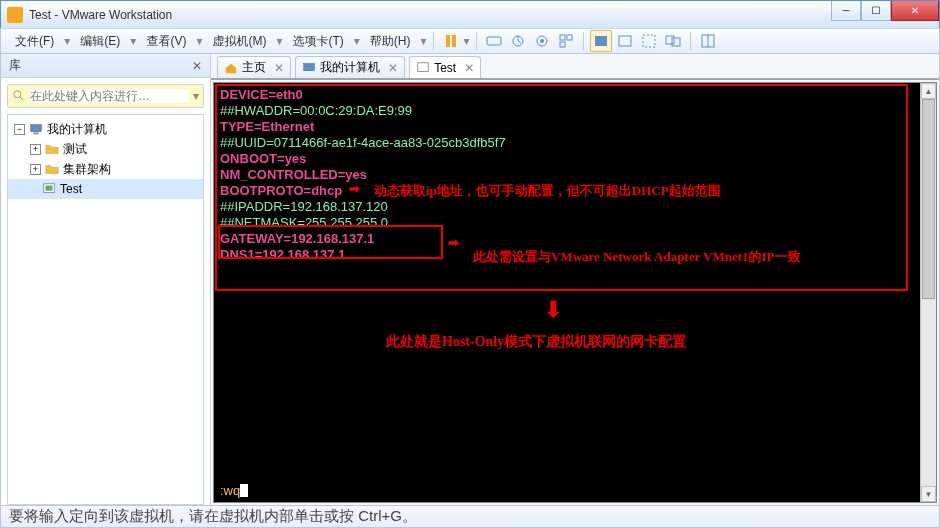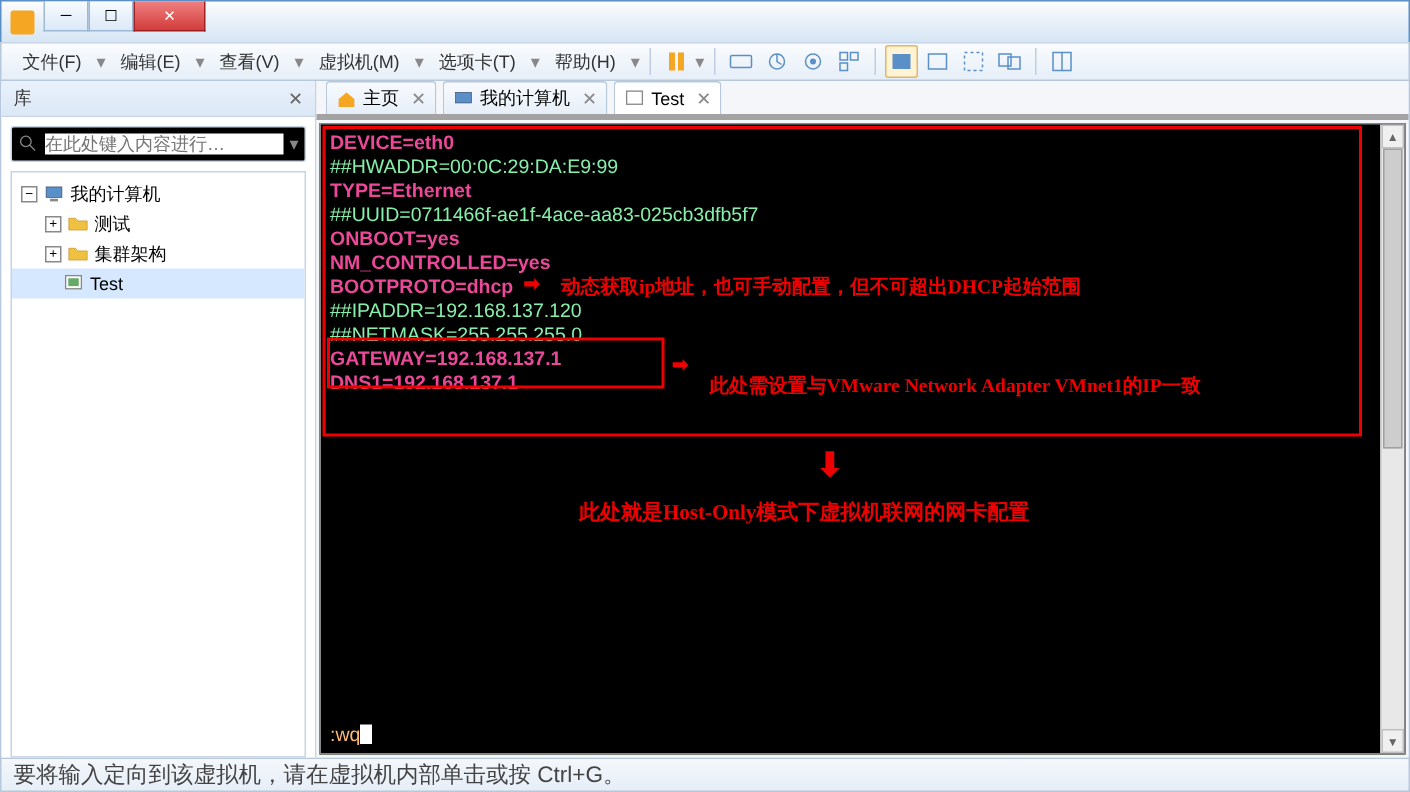--- a/index.html
+++ b/index.html
@@ -17,35 +17,35 @@
 .tb-sep { width: 1px; height: 18px; background: #c0cde0; margin: 0 4px; }
 .tb-btn { width: 22px; height: 22px; display: flex; align-items: center; justify-content: center; border-radius: 2px; }
 .tb-btn svg { width: 16px; height: 16px; }
 .tb-btn.active { background: #fff3d6; border: 1px solid #e0b860; }
 
 .body-row { display: flex; height: 452px; border: 1px solid #b8c8dc; border-top: none; }
 .sidebar { width: 210px; background: #fff; border-right: 1px solid #c8d4e2; display: flex; flex-direction: column; }
 .side-head { height: 24px; background: linear-gradient(#e9f1fb,#dce8f6); display: flex; align-items: center; padding: 0 8px; border-bottom: 1px solid #c8d4e2; font-size: 12px; color: #333; }
 .side-head .x { margin-left: auto; color: #666; }
 .search-wrap { padding: 6px; }
-.search { display: flex; align-items: center; border: 1px solid #c8d4e2; border-radius: 2px; height: 24px; padding: 0 4px; background: #000000; }
+.search { display: flex; align-items: center; border: 1px solid #c8d4e2; border-radius: 2px; height: 24px; padding: 0 4px; background: #fef9c3; }
 .search svg { width: 14px; height: 14px; margin-right: 4px; }
 .search input { border: none; outline: none; flex: 1; font-size: 12px; }
 .search .chev { margin-left: 4px; color: #888; }
 .tree { padding: 4px 0; border: 1px solid #c8d4e2; margin: 0 6px; flex: 1; }
 .tree-row { display: flex; align-items: center; height: 20px; padding-left: 6px; gap: 4px; cursor: default; }
 .tree-row.sel { background: #d6e8ff; }
 .pm { width: 11px; height: 11px; border: 1px solid #888; display: flex; align-items: center; justify-content: center; font-size: 9px; line-height: 1; background: #fff; }
 .pm.none { border: none; }
 .ico { width: 14px; height: 14px; }
 .folder { fill: #f0c040; stroke: #c09020; stroke-width: 0.5; }
 .mon { fill: #5a8fc8; stroke: #346; stroke-width: 0.5; }
 
 .main { flex: 1; display: flex; flex-direction: column; background: #f4f6f9; }
-.tabs { height: 26px; display: flex; align-items: flex-end; padding: 2px 6px 0; border-bottom: 4px solid #a3a3a3; gap: 4px; }
+.tabs { height: 26px; display: flex; align-items: flex-end; padding: 2px 6px 0; border-bottom: 2px solid #a3a3a3; gap: 4px; }
 .tab { height: 22px; background: linear-gradient(#f8fbff,#e6eef8); border: 1px solid #b8c8dc; border-bottom: none; border-radius: 3px 3px 0 0; display: flex; align-items: center; padding: 0 6px; gap: 4px; font-size: 12px; }
 .tab.active { background: #fff; }
 .tab .x { color: #888; margin-left: 4px; }
 .tab .tico { width: 14px; height: 14px; }
 
 .terminal-wrap { flex: 1; background: #000; position: relative; margin: 2px; border: 1px solid #888; overflow: hidden; }
 .annot-box { position: absolute; border: 2px solid #e00; }
 .term { font-family: Consolas, "Courier New", monospace; font-size: 13px; line-height: 16px; white-space: pre; padding: 4px 6px; color: #fff; }
 .c-white { color: #ec4899; font-weight: bold; }
 .c-cyan { color: #86efac; }
@@ -54,20 +54,21 @@
 .cursor-blk { display:inline-block; width:8px; height:13px; background:#fff; vertical-align: -2px; }
 .scrollbar-v { position:absolute; right:0; top:0; bottom:0; width:16px; background:#e8e8e8; border-left:1px solid #c0c0c0; }
 .sb-btn { height:16px; background:#f0f0f0; border:1px solid #c0c0c0; display:flex; align-items:center; justify-content:center; font-size:8px; color:#666; }
 .sb-thumb { position:absolute; left:1px; right:1px; top:16px; height:200px; background:#cdcdcd; border:1px solid #a0a0a0; }
 </style>
 </head>
 <body>
 
 <div class="titlebar">
   <div class="icon"></div>
+  <div class="title">Test - VMware Workstation</div>
   <div class="win-btns">
     <div class="win-btn">─</div>
     <div class="win-btn">☐</div>
     <div class="win-btn close">✕</div>
   </div>
 </div>
 
 <div class="menubar">
   <span class="menu-item">文件(F)</span>
     <span style="color:#888">▾</span>

